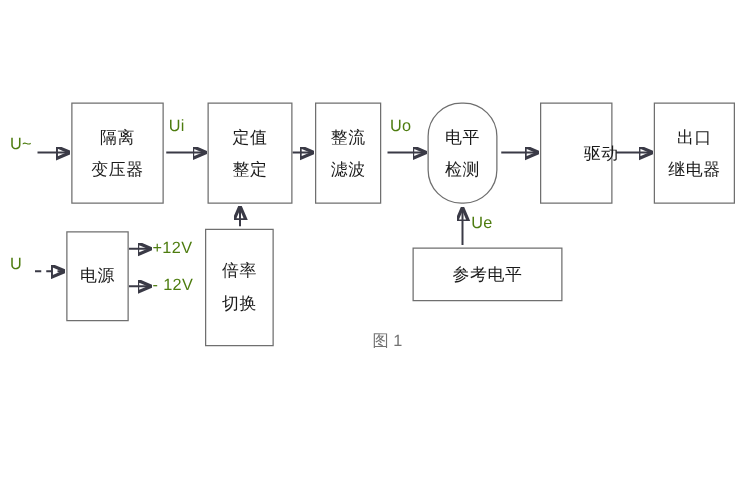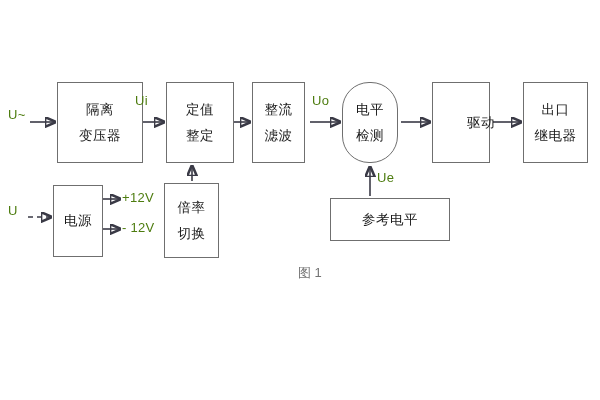--- a/index.html
+++ b/index.html
@@ -91,21 +91,21 @@
     <line class="dashed" x1="28" y1="217" x2="51" y2="217" marker-end="url(#ah)"></line>
 
     <line x1="103" y1="199" x2="120" y2="199" marker-end="url(#ah)"></line>
     <line x1="103" y1="229" x2="120" y2="229" marker-end="url(#ah)"></line>
 
     <line x1="192" y1="181" x2="192" y2="166" marker-end="url(#ah)"></line>
 
     <line x1="370" y1="196" x2="370" y2="167" marker-end="url(#ah)"></line>
   </svg>
 
-  <div class="block" style="left:57px; top:82px; width:86px; height:81px;">
+  <div class="block" style="left:57px; top:82px; width:74px; height:81px;">
     <span class="ln">隔离</span>
     <span class="ln">变压器</span>
   </div>
 
   <div class="block" style="left:166px; top:82px; width:68px; height:81px;">
     <span class="ln">定值</span>
     <span class="ln">整定</span>
   </div>
 
   <div class="block" style="left:252px; top:82px; width:53px; height:81px;">
@@ -124,21 +124,21 @@
 
   <div class="block" style="left:523px; top:82px; width:65px; height:81px;">
     <span class="ln">出口</span>
     <span class="ln">继电器</span>
   </div>
 
   <div class="block" style="left:53px; top:185px; width:50px; height:72px;">
     <span class="ln">电源</span>
   </div>
 
-  <div class="block" style="left:164px; top:183px; width:55px; height:75px;">
+  <div class="block" style="left:164px; top:183px; width:55px; height:94px;">
     <span class="ln">倍率</span>
     <span class="ln">切换</span>
   </div>
 
   <div class="block" style="left:330px; top:198px; width:120px; height:43px;">
     <span class="ln">参考电平</span>
   </div>
 
   <div class="lbl" style="left:8px; top:107px;">U~</div>
   <div class="lbl" style="left:135px; top:93px;">Ui</div>

